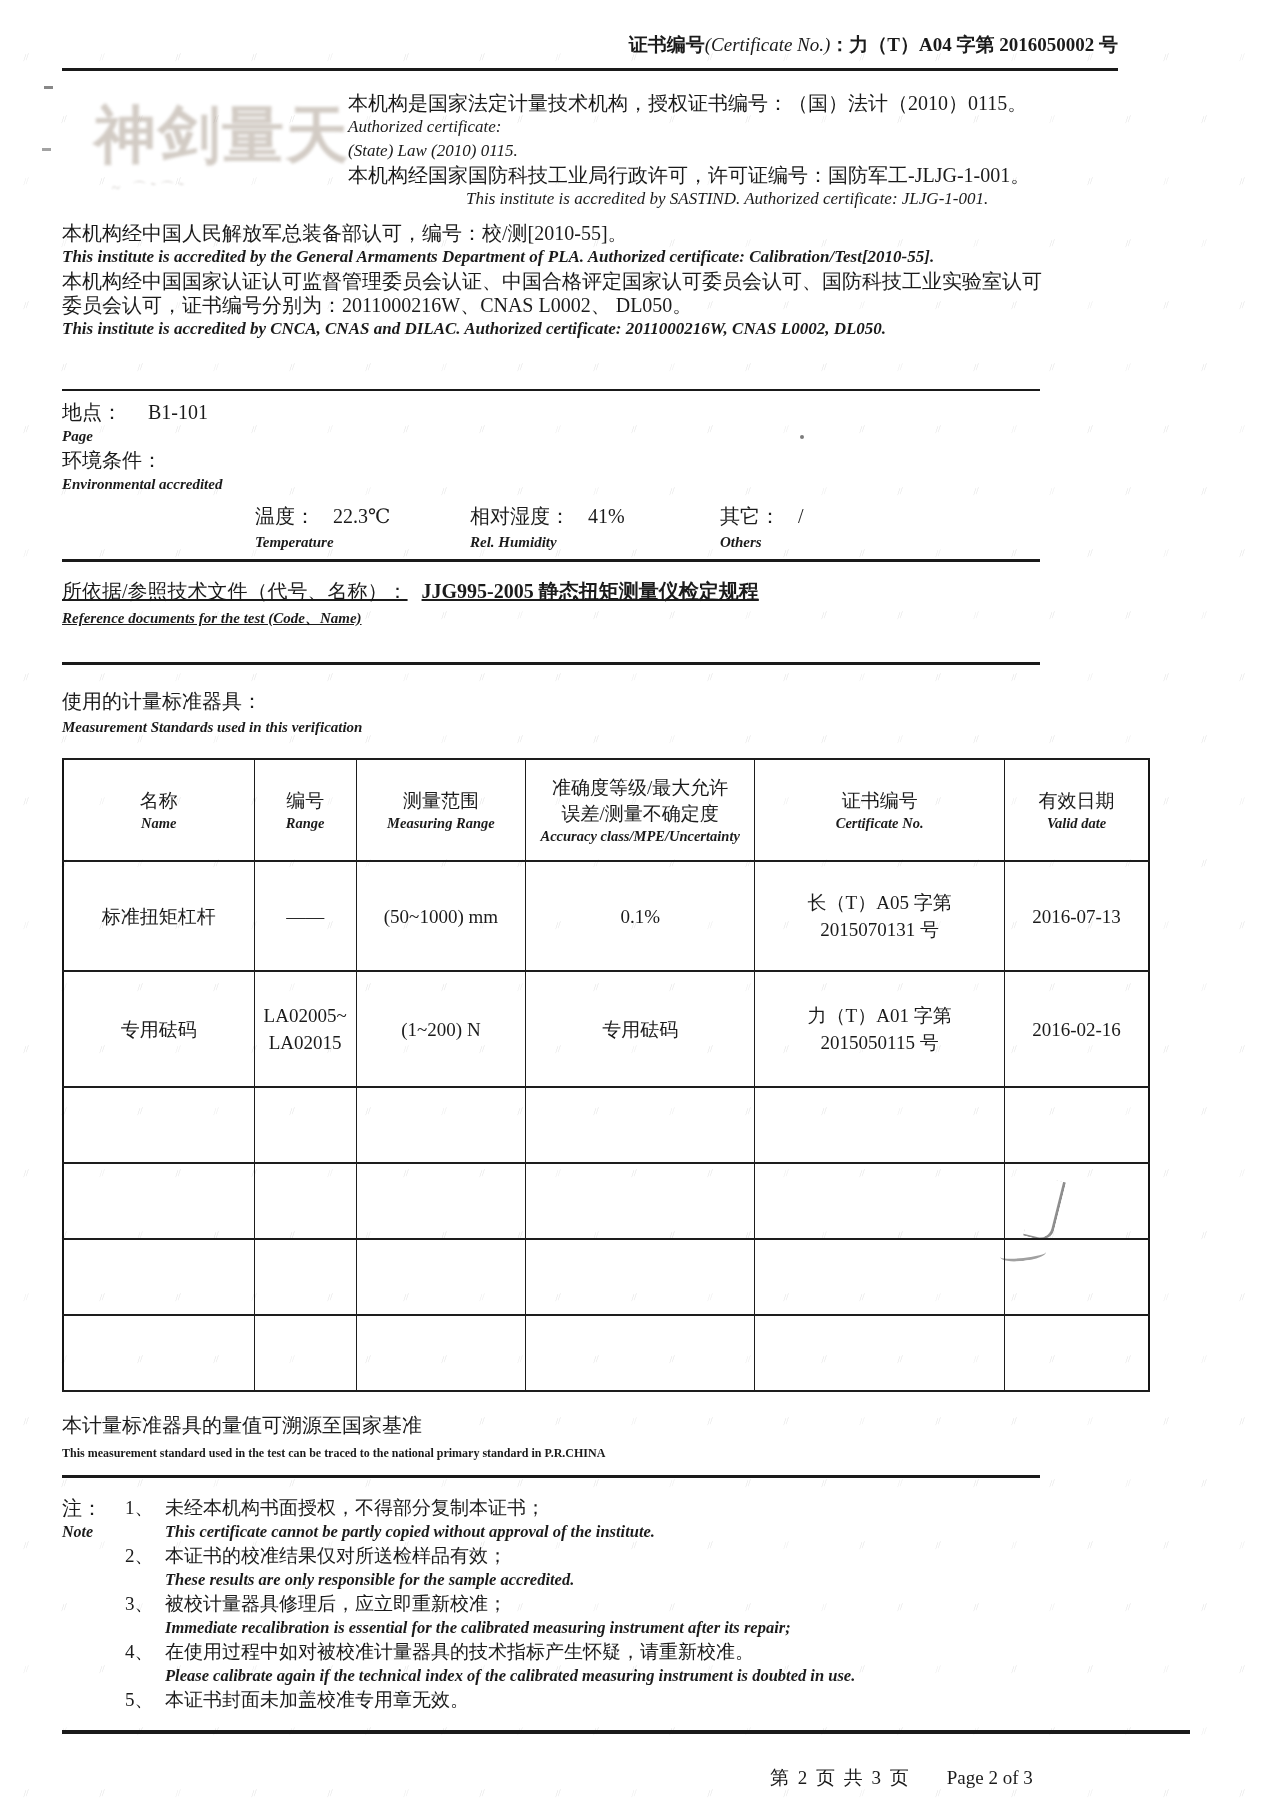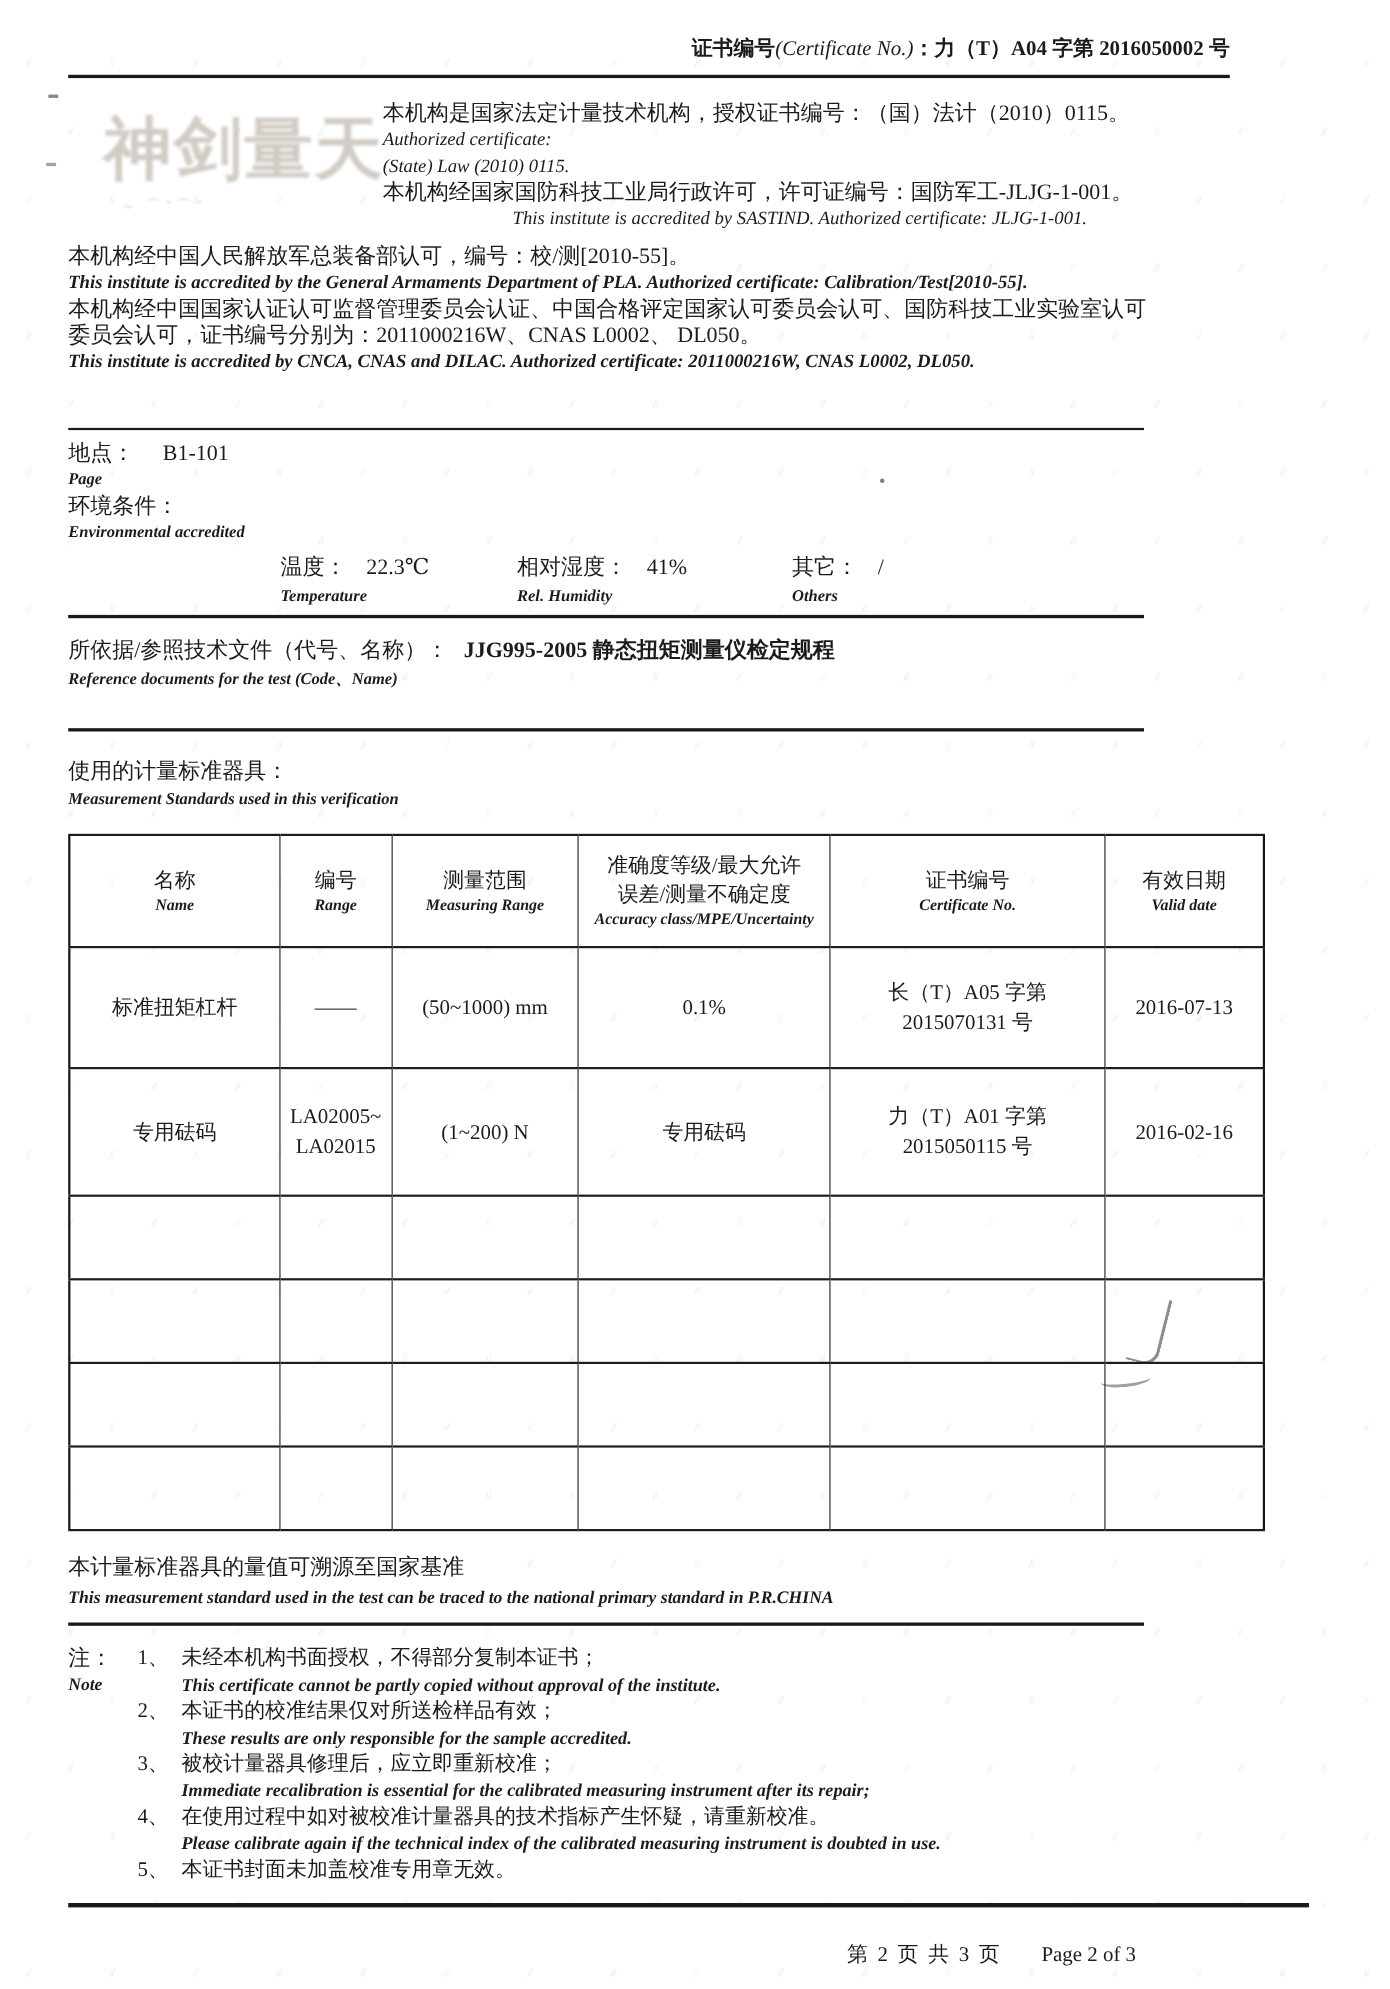--- a/index.html
+++ b/index.html
@@ -43,21 +43,21 @@
   .line-cn .val{margin-left:26px;}
   .lbl-en{font-size:15px;line-height:22px;font-style:italic;font-weight:bold;white-space:nowrap;}
   .env-row{display:flex;margin-top:6px;margin-left:193px;}
   .env-item{white-space:nowrap;}
   .env-item .cn{font-size:20px;line-height:30px;}
   .env-item .cn .val{margin-left:18px;}
   .env-item.t{width:215px;}
   .env-item.h{width:250px;}
   .loc .rule-mid2{margin-top:6px;}
   
-  .ref{margin-top:14px;}
+  .ref{margin-top:14px;text-decoration:underline;}
   .ref .line-cn{line-height:30px;}
   .ref .val{font-weight:bold;margin-left:14px;}
   .ref .lbl-en{line-height:24px;}
   .ref .rule-mid2{margin-top:32px;}
   
   .std{margin-top:22px;}
   .std-title-cn{font-size:20px;line-height:28px;}
   .std-title-en{font-size:15px;line-height:24px;font-style:italic;font-weight:bold;}
   table.std-table{border-collapse:collapse;table-layout:fixed;width:1088px;margin-top:19px;}
   .std-table col.c1{width:17.6%;} .std-table col.c2{width:9.4%;}
@@ -72,21 +72,21 @@
   .std-table{border:2px solid #151515;}
   .th-cn{font-size:19px;line-height:26px;}
   .th-en{font-size:14.5px;line-height:19px;font-style:italic;font-weight:bold;}
   .std-table thead th{height:96px;}
   .std-table tr.r0 td{height:104px;}
   .std-table tr.r1 td{height:110px;}
   .std-table tr.empty td{height:70px;}
   .std-table td{font-size:19px;line-height:27px;white-space:pre-line;}
   .trace{margin-top:18px;}
   .trace-cn{font-size:20px;line-height:30px;}
-  .trace-en{font-size:16px;line-height:26px;font-style:italic;font-weight:bold;}
+  .trace-en{font-size:12px;line-height:26px;font-weight:bold;}
   .trace .rule-mid2{margin-top:9px;}
   
   .notes{position:relative;margin-top:18px;}
   .notes-label-cn{position:absolute;left:0;top:0;font-size:20px;line-height:24px;}
   .notes-label-en{position:absolute;left:0;top:24px;font-size:16px;line-height:24px;font-style:italic;font-weight:bold;}
   .note-item{margin-left:63px;}
   .note-cnrow{display:flex;}
   .note-num{width:40px;font-size:19px;line-height:24px;flex:none;}
   .note-cn{font-size:19px;line-height:24px;white-space:nowrap;}
   .note-en{margin-left:40px;font-size:16.5px;line-height:24px;font-style:italic;font-weight:bold;white-space:nowrap;}

